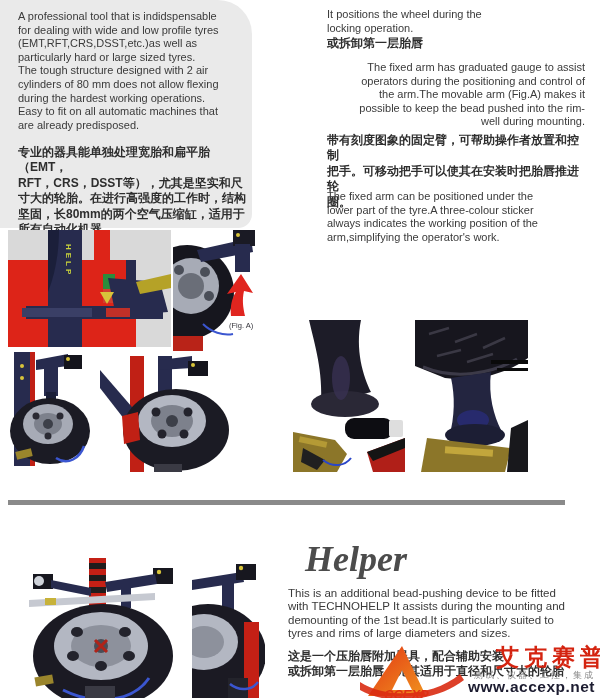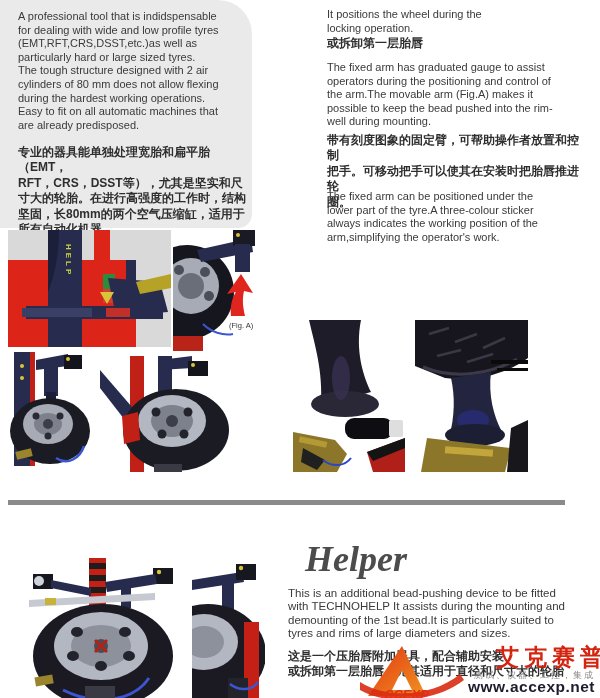--- a/index.html
+++ b/index.html
@@ -8,21 +8,21 @@
 
   .intro-panel{position:absolute;left:0;top:0;width:252px;height:228px;background:#eaeaea;border-radius:0 34px 14px 0;}
   .para{white-space:pre-line;color:#3a3a3a;font-size:11px;line-height:13.6px;margin:0;}
   .para-zh{white-space:pre-line;color:#2e2e2e;font-size:12px;line-height:15.4px;font-weight:bold;margin:0;}
 
   .intro-en{position:absolute;left:18px;top:10px;width:228px;}
   .intro-zh{position:absolute;left:18px;top:145px;width:232px;}
 
   .rc-p1en{position:absolute;left:327px;top:8px;width:255px;}
   .rc-p1zh{position:absolute;left:327px;top:36px;width:255px;}
-  .rc-p2en{position:absolute;left:327px;top:61px;width:258px;}
+  .rc-p2en{position:absolute;left:327px;top:61px;width:258px;text-align:right;}
   .rc-p2zh{position:absolute;left:327px;top:133px;width:258px;}
   .rc-p3en{position:absolute;left:327px;top:190px;width:258px;}
   .rc-p3zh{position:absolute;left:327px;top:252px;width:258px;}
 
   .photo{position:absolute;overflow:hidden;}
   .photo svg{display:block;width:100%;height:100%;}
   .photo-a{left:8px;top:230px;width:163px;height:117px;}
   .photo-b{left:173px;top:228px;width:86px;height:123px;background:#a21caf;}
   .photo-c{left:8px;top:352px;width:88px;height:114px;}
   .photo-d{left:100px;top:356px;width:131px;height:116px;}

